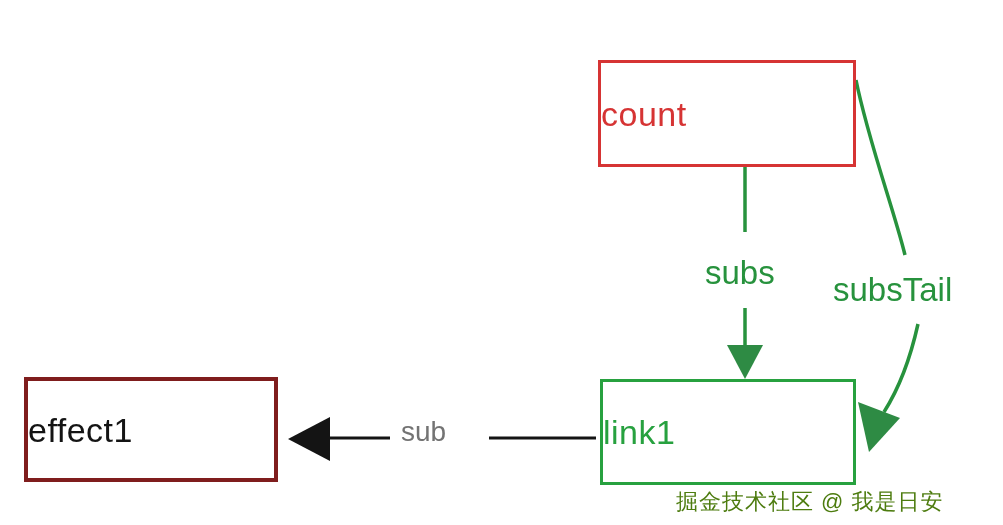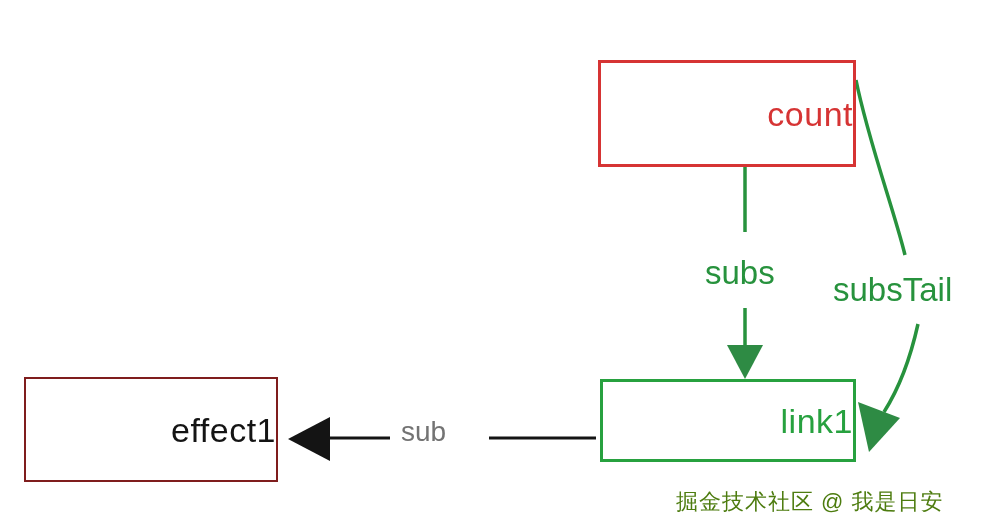--- a/index.html
+++ b/index.html
@@ -19,21 +19,21 @@
     left: 0;
     top: 0;
     width: 1003px;
     height: 525px;
   }
   .node-box {
     position: absolute;
     box-sizing: border-box;
     display: flex;
     align-items: center;
-    justify-content: flex-end;
+    justify-content: flex-start;
     background: #ffffff;
   }
   .node-label {
     font-size: 34px;
     font-weight: 400;
     letter-spacing: 0.5px;
     line-height: 1;
     white-space: nowrap;
   }
   #node-count {
@@ -41,30 +41,30 @@
     top: 60px;
     width: 258px;
     height: 107px;
     border: 3px solid #d63434;
   }
   #node-count .node-label { color: #d63434; }
   #node-link1 {
     left: 600px;
     top: 379px;
     width: 256px;
-    height: 83px;
+    height: 106px;
     border: 3px solid #27a13f;
   }
   #node-link1 .node-label { color: #27a13f; }
   #node-effect1 {
     left: 24px;
     top: 377px;
     width: 254px;
     height: 105px;
-    border: 2px solid #7f1d1d;
+    border: 4px solid #7f1d1d;
   }
   #node-effect1 .node-label { color: #141414; }
 
   .edge-label {
     position: absolute;
     font-size: 33px;
     line-height: 1;
     white-space: nowrap;
   }
   #label-subs {

